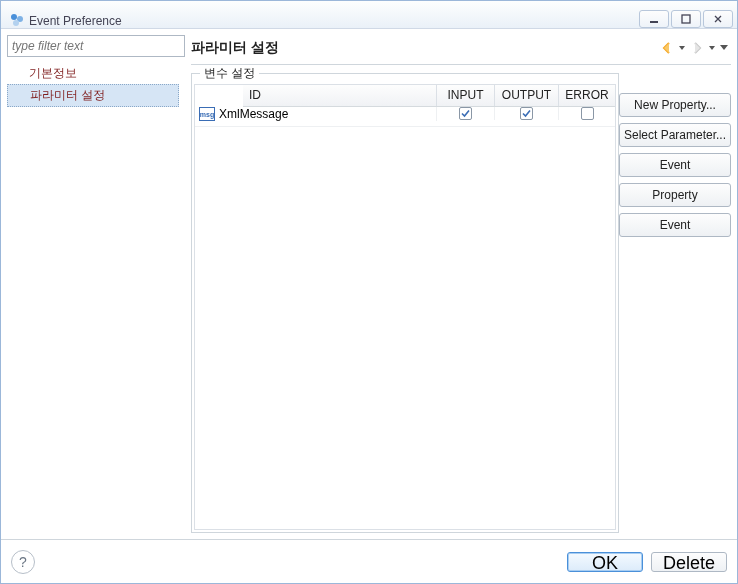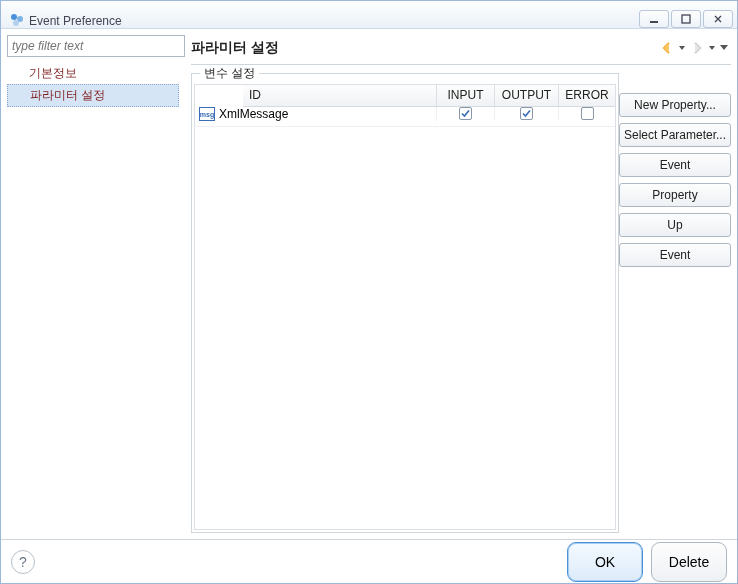--- a/index.html
+++ b/index.html
@@ -238,25 +238,25 @@
 .help-icon {
   width: 24px; height:24px;
   border:1px solid #b7bfc9;
   border-radius: 50%;
   display:flex;align-items:center;justify-content:center;
   color:#6b7684;
   font-size: 14px;
 }
 .footer .spacer{flex:1;}
 .footer .fbtn {
-  width: 76px; height: 40px;
+  width: 76px; height: 20px;
   border: 1px solid #aeb8c4;
   background: linear-gradient(#fdfdfd,#eef1f4);
-  border-radius: 9px;
-  font-size: 14px;
+  border-radius: 3px;
+  font-size: 18px;
 }
 .footer .fbtn.primary {
   border: 1px solid #4a90d9;
   box-shadow: 0 0 0 1px #a7cdf2 inset;
   background: linear-gradient(#f4faff,#dcebfa);
 }
 </style>
 </head>
 <body>
 
@@ -368,21 +368,20 @@
                 </div>
               </div>
             </div>
           </div>
 
           <div class="btn-col">
             <button class="btn">New Property...</button>
             <button class="btn">Select Parameter...</button>
             <button class="btn">Event</button>
             <button class="btn">Property</button>
-            <button class="btn">Up</button>
             <button class="btn">Event</button>
           </div>
         </div>
       </div>
     </div>
 
     <div class="footer">
       <div class="help-icon">?</div>
       <span class="spacer"></span>
       <button class="fbtn primary">OK</button>

